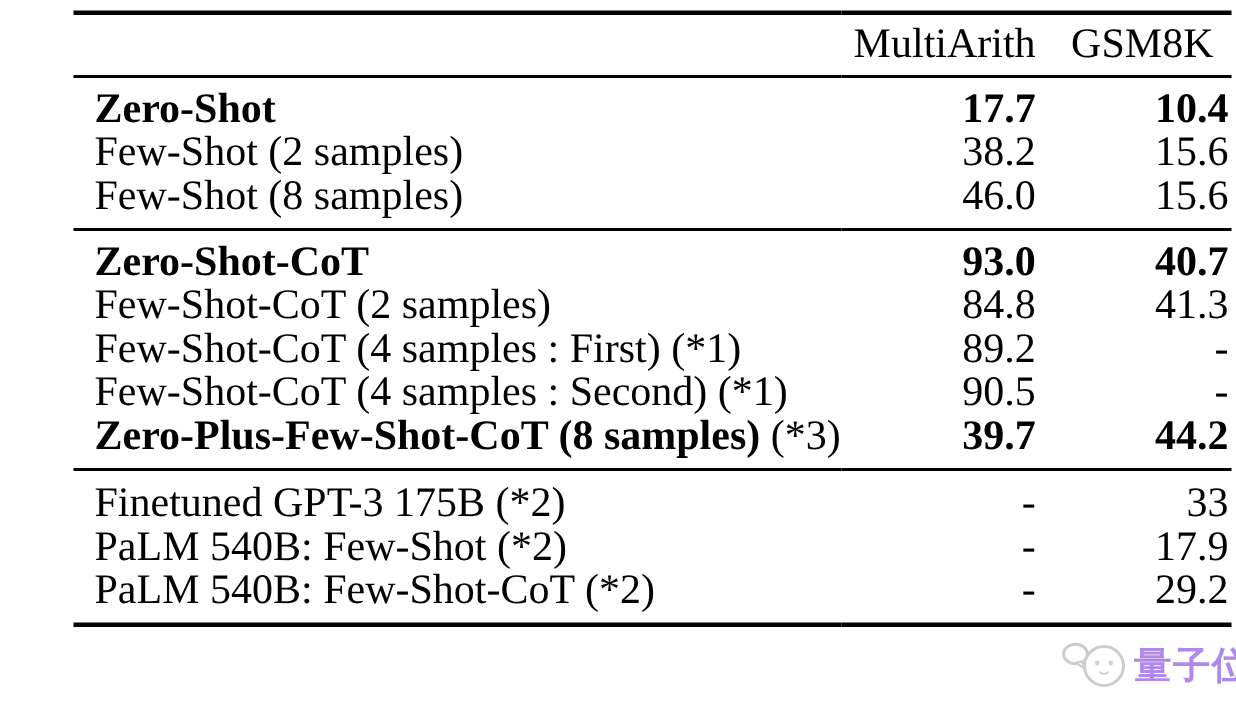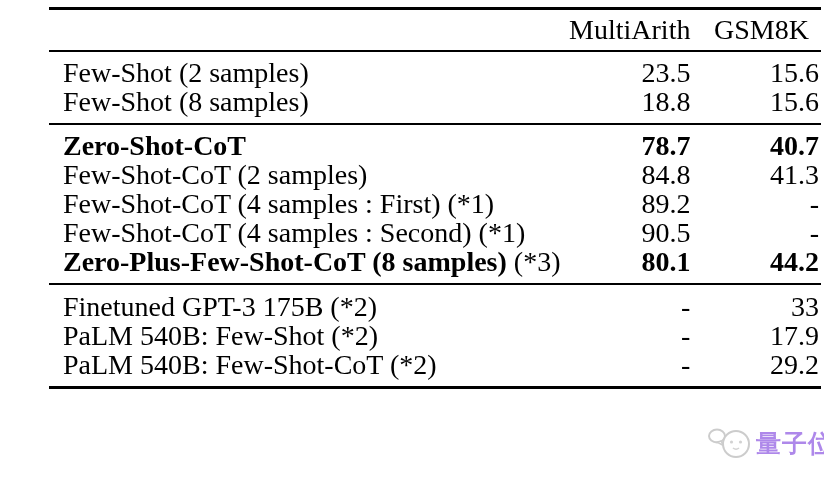--- a/index.html
+++ b/index.html
@@ -98,56 +98,61 @@
       </colgroup>
       <thead>
         <tr>
           <th class="method"></th>
           <th class="num col-multiarith">MultiArith</th>
           <th class="num col-gsm8k">GSM8K</th>
         </tr>
       </thead>
 
       <tbody class="section-a">
+        <tr class="bold">
+          <td class="method"><span>Zero-Shot</span><span class="suffix"></span></td>
+          <td class="num">17.7</td>
+          <td class="num col-gsm8k">10.4</td>
+        </tr>
         <tr class="normal">
           <td class="method"><span>Few-Shot (2 samples)</span><span class="suffix"></span></td>
-          <td class="num">23.5</td>
+          <td class="num">38.2</td>
           <td class="num col-gsm8k">15.6</td>
         </tr>
         <tr class="normal">
           <td class="method"><span>Few-Shot (8 samples)</span><span class="suffix"></span></td>
-          <td class="num">18.8</td>
+          <td class="num">46.0</td>
           <td class="num col-gsm8k">15.6</td>
         </tr>
       </tbody>
 
       <tbody class="section-b rule-above">
         <tr class="bold">
           <td class="method"><span>Zero-Shot-CoT</span><span class="suffix"></span></td>
-          <td class="num">78.7</td>
+          <td class="num">93.0</td>
           <td class="num col-gsm8k">40.7</td>
         </tr>
         <tr class="normal">
           <td class="method"><span>Few-Shot-CoT (2 samples)</span><span class="suffix"></span></td>
           <td class="num">84.8</td>
           <td class="num col-gsm8k">41.3</td>
         </tr>
         <tr class="normal">
           <td class="method"><span>Few-Shot-CoT (4 samples : First)</span><span class="suffix"> (*1)</span></td>
           <td class="num">89.2</td>
           <td class="num col-gsm8k">-</td>
         </tr>
         <tr class="normal">
           <td class="method"><span>Few-Shot-CoT (4 samples : Second)</span><span class="suffix"> (*1)</span></td>
           <td class="num">90.5</td>
           <td class="num col-gsm8k">-</td>
         </tr>
         <tr class="bold">
           <td class="method"><span>Zero-Plus-Few-Shot-CoT (8 samples)</span><span class="suffix"> (*3)</span></td>
-          <td class="num">80.1</td>
+          <td class="num">39.7</td>
           <td class="num col-gsm8k">44.2</td>
         </tr>
       </tbody>
 
       <tbody class="section-c rule-above">
         <tr class="normal">
           <td class="method"><span>Finetuned GPT-3 175B</span><span class="suffix"> (*2)</span></td>
           <td class="num">-</td>
           <td class="num col-gsm8k">33</td>
         </tr>

